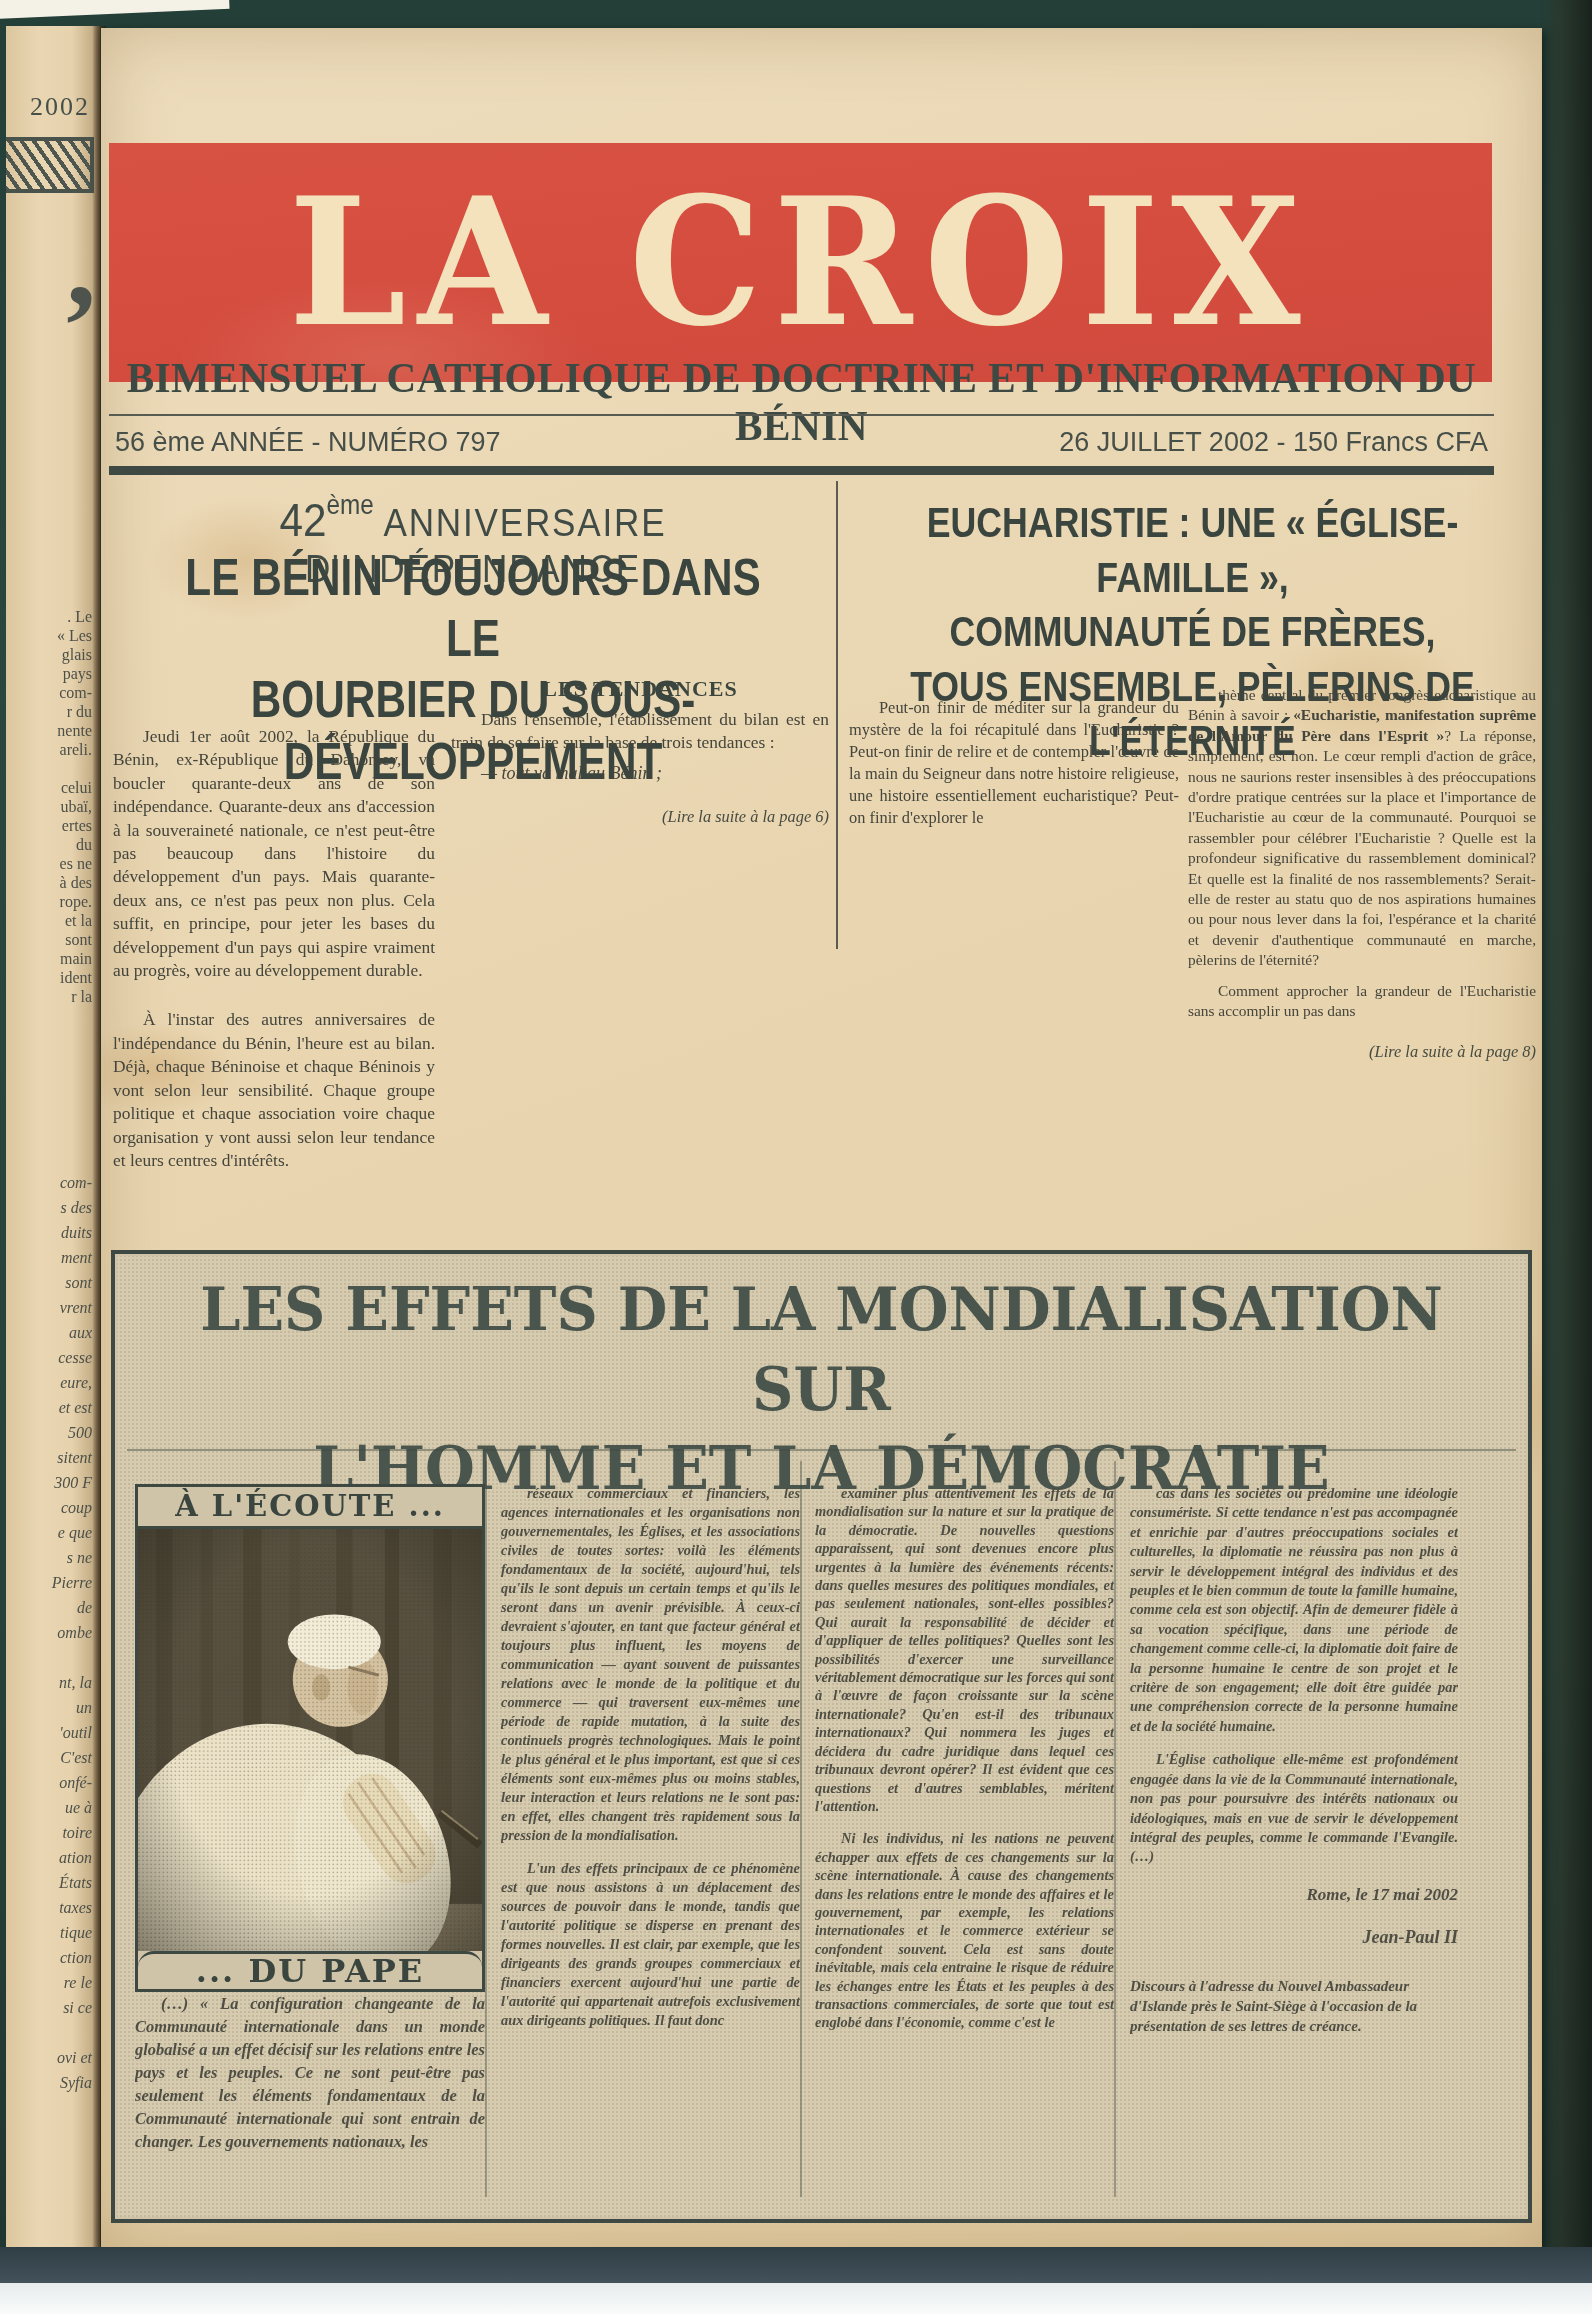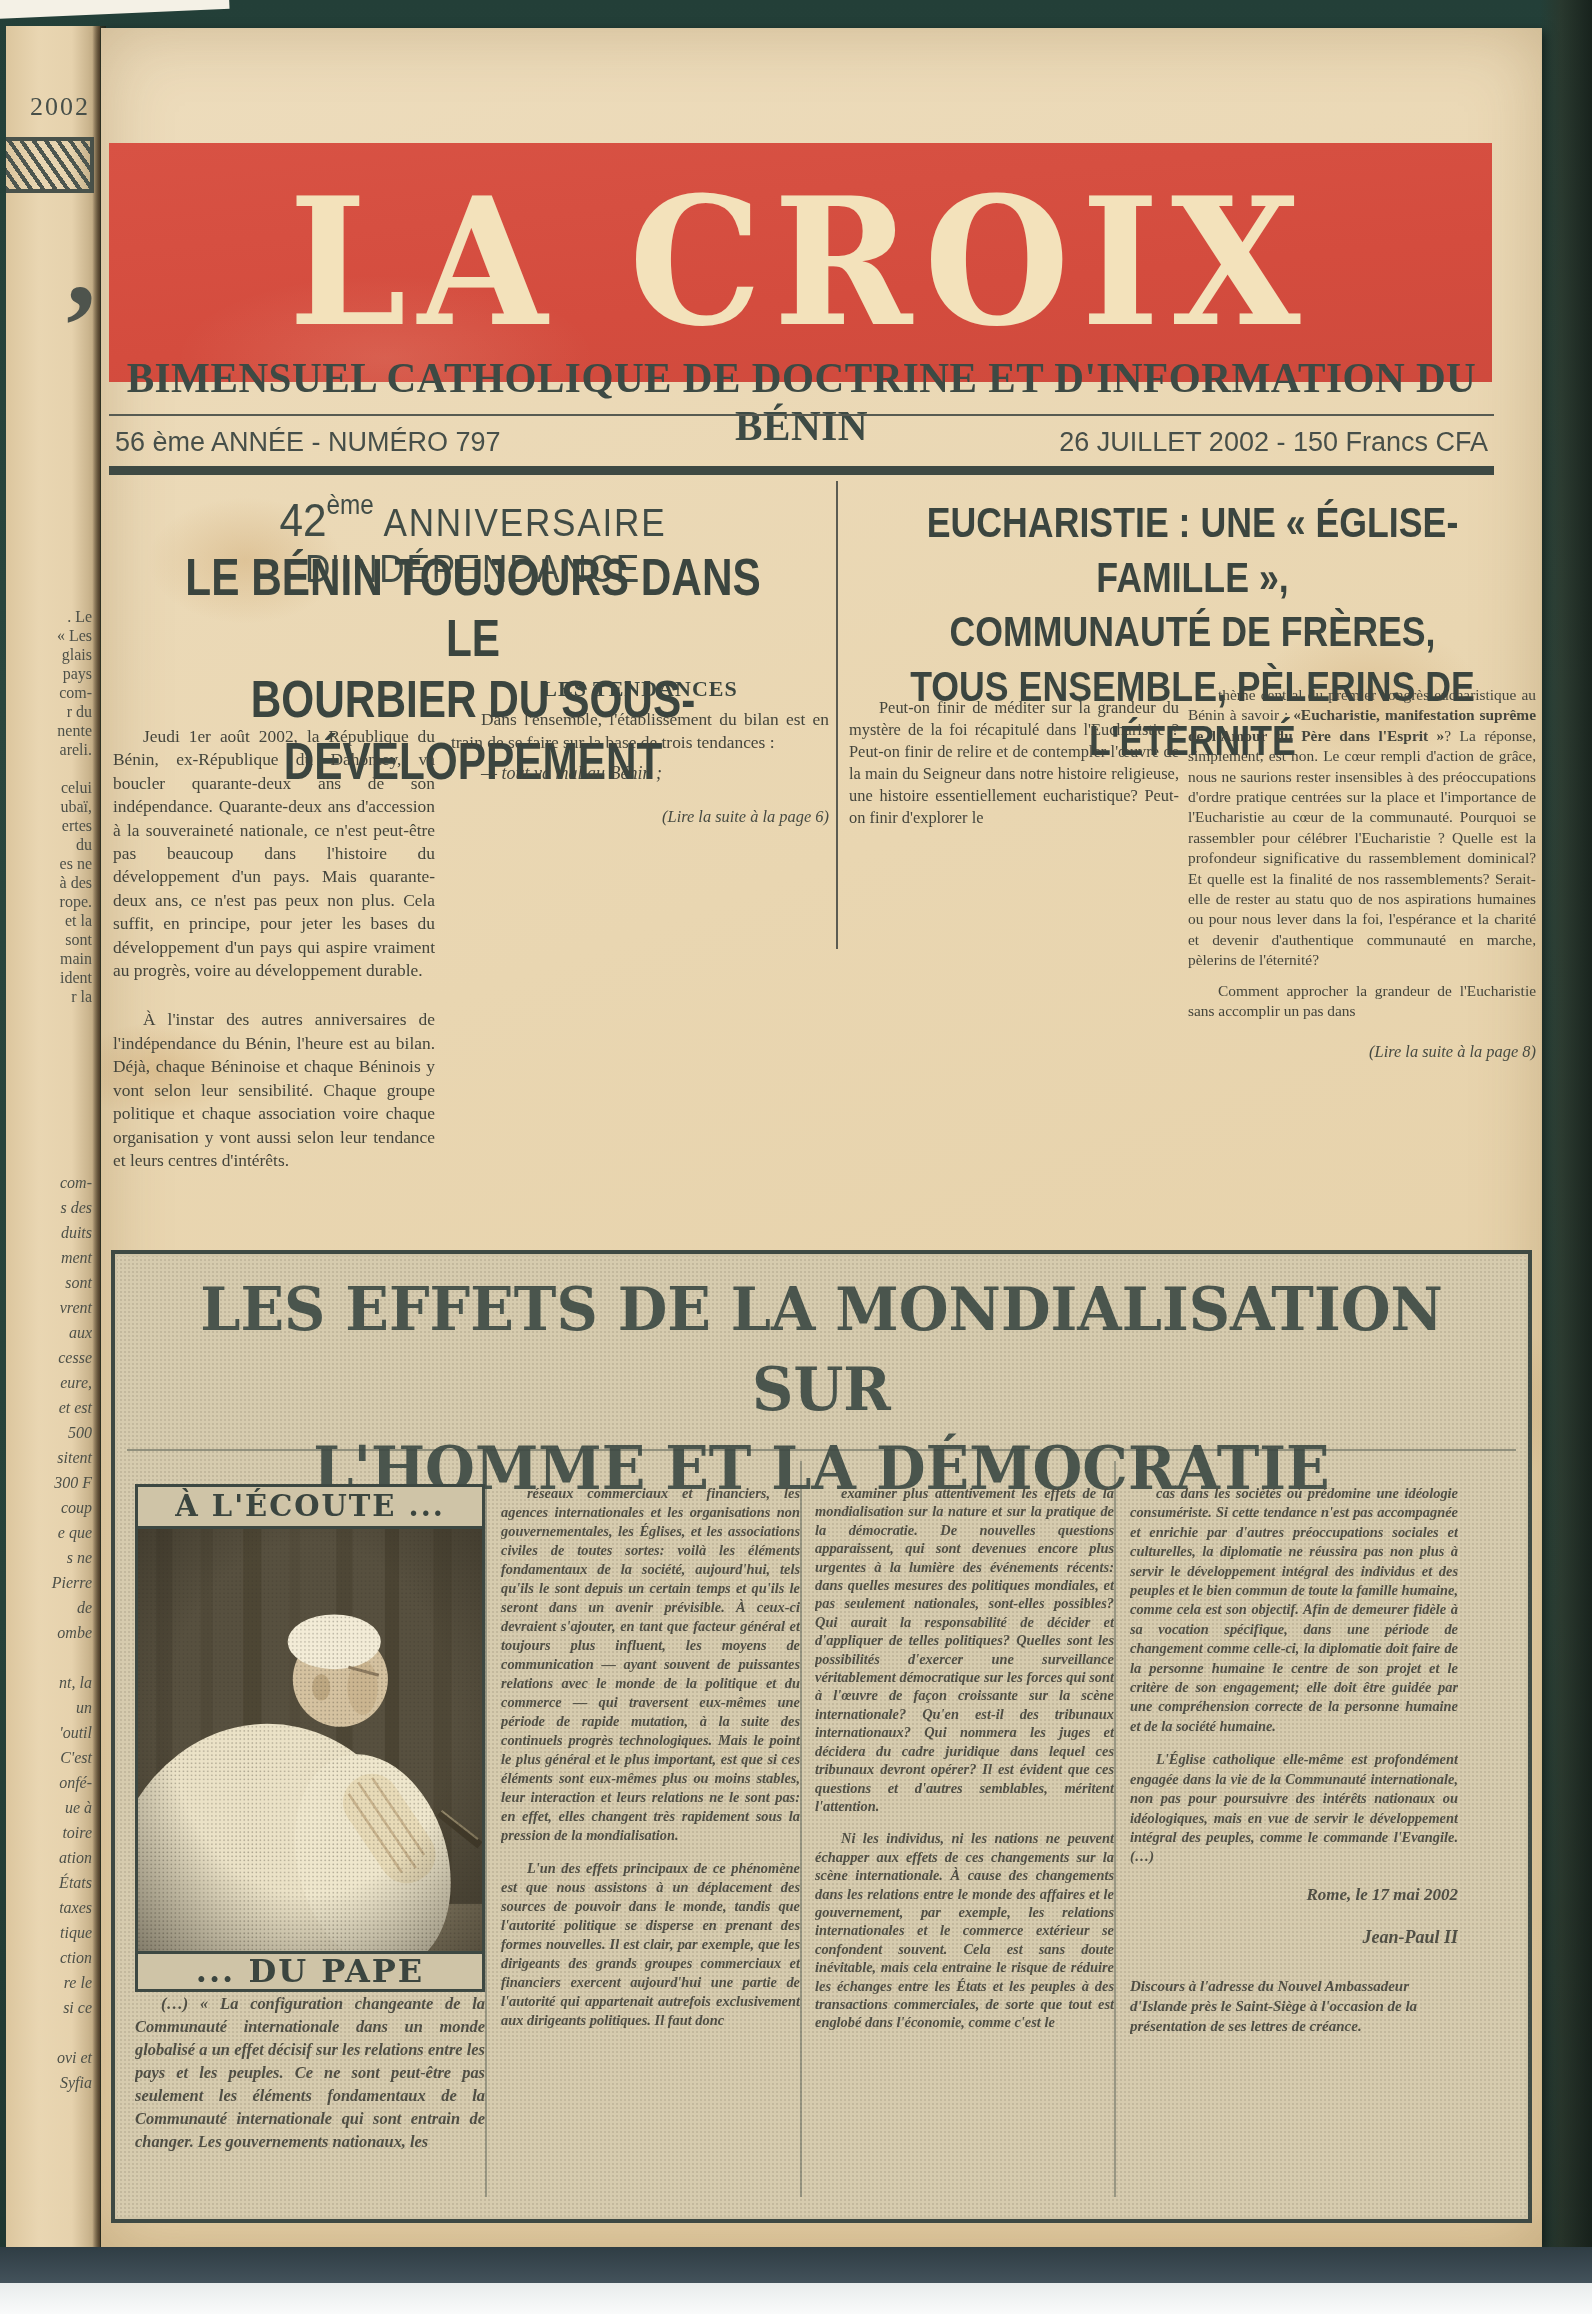--- a/index.html
+++ b/index.html
@@ -93,21 +93,21 @@
   .fcol3{left:700px;width:299px;font-size:14.4px;line-height:18.4px;}
   .fcol4{left:1015px;width:328px;font-size:14.4px;line-height:19.4px;}
   .feat-vrule{position:absolute;top:207px;height:736px;width:2px;background:rgba(62,73,67,.4);}
   .dateline{text-align:right;margin-top:18px;font-size:17px;text-indent:0;}
   .signature{text-align:right;margin-top:24px;font-size:18px;text-indent:0;}
   .credit{text-align:left;margin-top:28px;font-size:15px;line-height:20px;text-indent:0;}
   
   .pope-box{border:3px solid #3d4842;height:502px;display:flex;flex-direction:column;background:#cfc4a7;}
   .pope-cap{font-family:"DejaVu Serif",serif;font-weight:bold;font-style:normal;text-align:center;color:#3b453f;letter-spacing:2px;}
   .cap-top{font-size:29px;padding:8px 4px;border-bottom:3px solid #3d4842;}
-  .cap-bottom{font-size:32px;padding:6px 10px;border-top:3px solid #3d4842;}
+  .cap-bottom{font-size:32px;padding:6px 10px;border-top:3px solid #3d4842;border-radius:16px;}
   .pope-photo{flex:1;overflow:hidden;}
   .pope-photo svg{display:block;width:100%;height:100%;}
   .fcol1-text{margin-top:16px;font-weight:600;}
   
   .band-dark{position:absolute;left:0;top:2247px;width:1592px;height:36px;background:linear-gradient(180deg,#2f3d44,#43525b);}
   .band-white{position:absolute;left:0;top:2283px;width:1592px;height:32px;background:linear-gradient(180deg,#e8ecec,#fafbfb);}
   .right-edge{position:absolute;right:0;top:0;width:52px;height:2314px;
       background:linear-gradient(90deg,rgba(0,0,0,0),rgba(52,44,28,.35) 40%,rgba(20,25,20,.75) 100%);}
 </style>
 </head>

